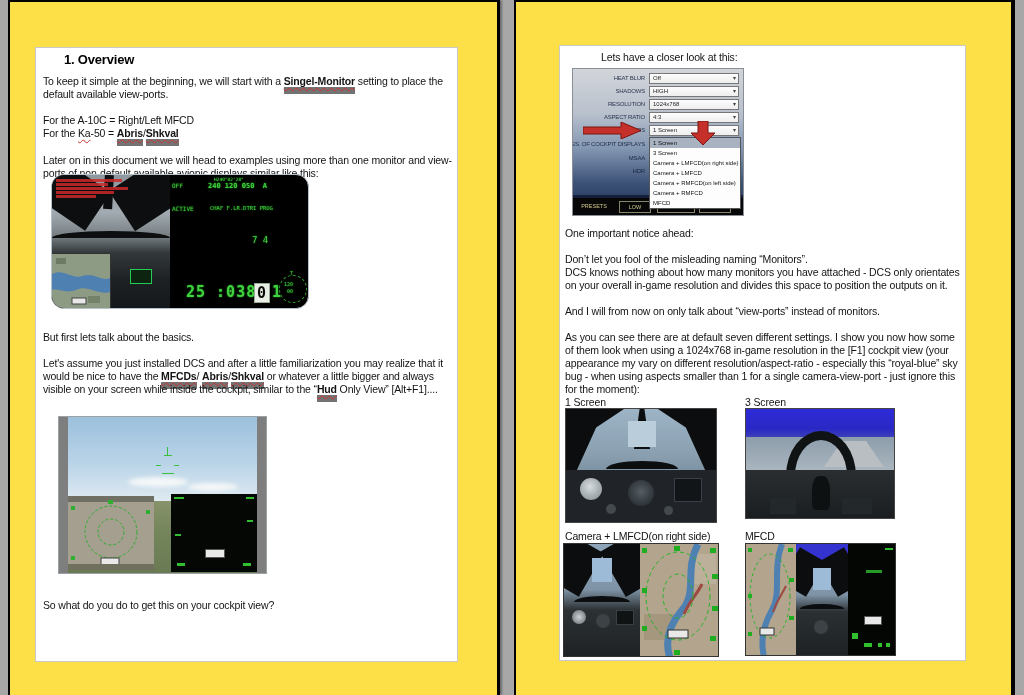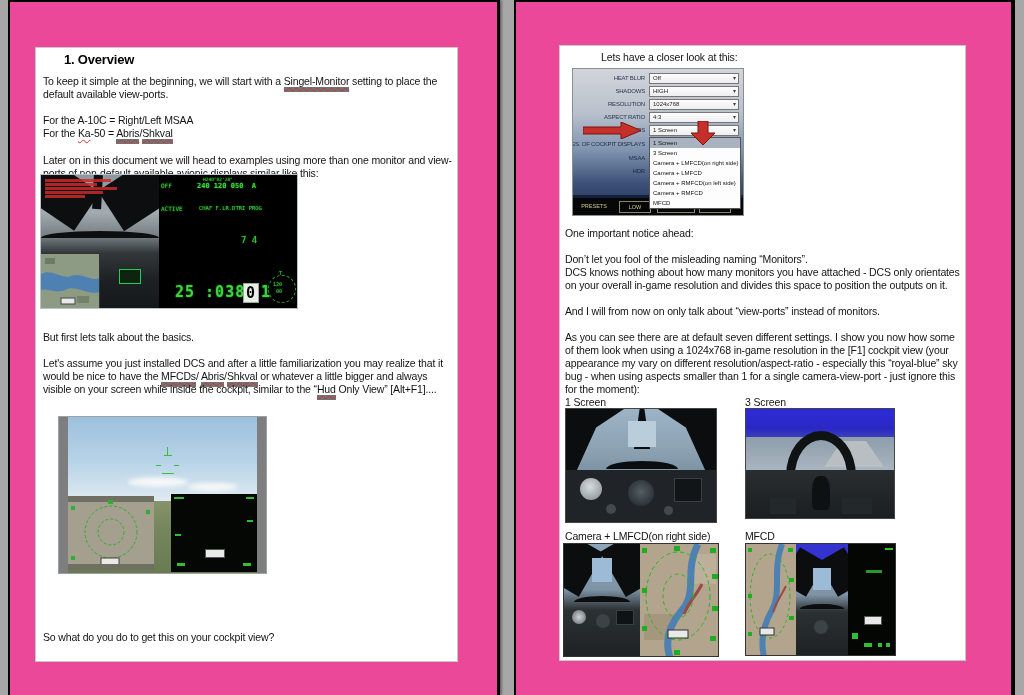--- a/index.html
+++ b/index.html
@@ -1,24 +1,24 @@
 <!DOCTYPE html>
 <html><head>
 <meta charset="utf-8">
 <style>
   html,body{margin:0;padding:0;}
   body{font-family:"Liberation Sans",sans-serif;background:#a7a7a7;}
   .canvas{position:relative;width:1024px;height:695px;background:#a7a7a7;overflow:hidden;}
-  .page{position:absolute;top:0;height:695px;background:#ec4899;border-top:2px solid #000;box-sizing:border-box;}
+  .page{position:absolute;top:0;height:695px;background:#fde047;border-top:2px solid #000;box-sizing:border-box;}
   .page.left{left:8px;width:492px;border-left:2px solid #000;border-right:3px solid #000;box-shadow:2px 0 2px rgba(0,0,0,.35);}
   .page.right{left:514px;width:501px;border-left:2px solid #000;border-right:4px solid #000;}
   .frame{position:absolute;border:1px solid #c9c9c9;background:#fff;}
   .txt{position:absolute;font-size:10.5px;line-height:13px;color:#131313;letter-spacing:-0.15px;}
   .h1{position:absolute;font-size:13px;font-weight:bold;color:#000;letter-spacing:-0.2px;}
-  .u{border-bottom:5px solid #737373;}
+  .u{border-bottom:7px solid #737373;font-weight:bold;}
   .w{text-decoration:underline wavy #c33 1px;text-underline-offset:2px;}
   .cap{position:absolute;font-size:10.5px;color:#131313;letter-spacing:-0.15px;}
   .imgbox{position:absolute;overflow:hidden;box-sizing:border-box;}
   
   .montage{background:#000;border:1px solid #b7c2ca;}
   .m-cockpit{position:absolute;left:0;top:0;width:118px;height:134px;background:linear-gradient(180deg,#8d979e 0%,#a2abb1 28%,#757d81 46%,#33383a 58%,#1e2123 78%,#15181a 100%);overflow:hidden;}
   .m-bar{position:absolute;background:#0c0e0f;}
   .m-red{position:absolute;left:4px;top:4px;}
   .m-red div{height:2.5px;background:rgba(205,40,40,.85);margin-bottom:1.6px;}
   .m-mfd{position:absolute;width:20px;height:13px;background:#0d2410;border:1px solid #2c5; }
@@ -64,26 +64,26 @@
 
 <div class="canvas">
 
   <div class="page left">
     <div class="frame" style="left:25px;top:45px;width:421px;height:613px;">
 
       <div class="h1" style="left:28px;top:4px;">1. Overview</div>
 
       <div class="txt" style="left:7px;top:27px;width:408px;"><span>To keep it simple at the beginning, we will start with a </span><span class="u w">Singel-Monitor</span><span> setting to place the default available view-ports.</span></div>
 
-      <div class="txt" style="left:7px;top:66px;width:408px;">For the A-10C = Right/Left MSAA</div>
+      <div class="txt" style="left:7px;top:66px;width:408px;">For the A-10C = Right/Left MFCD</div>
       <div class="txt" style="left:7px;top:79px;width:408px;"><span>For the </span><span class="w">Ka</span><span>-50 = </span><span class="u w">Abris</span><span>/</span><span class="u w">Shkval</span></div>
 
       <div class="txt" style="left:7px;top:106px;width:410px;">Later on in this document we will head to examples using more than one monitor and view-ports of non-default available avionic displays similar like this:</div>
 
-      <div class="imgbox montage" style="left:4px;top:126px;width:258px;height:135px;">
+      <div class="imgbox montage" style="left:15px;top:126px;width:258px;height:135px;border-radius:13px;">
         <div class="m-cockpit">
           <div class="m-bar" style="left:-18px;top:-6px;width:70px;height:46px;transform:rotate(34deg);"></div>
           <div class="m-bar" style="right:-20px;top:-8px;width:74px;height:48px;transform:rotate(-33deg);"></div>
           <div class="m-bar" style="left:52px;top:0;width:9px;height:34px;transform:rotate(3deg);"></div>
           <div class="m-bar" style="left:0;top:56px;width:118px;height:7px;border-radius:50% 50% 0 0/100% 100% 0 0;"></div>
           <div class="m-red">
             <div style="width:66px;"></div>
               <div style="width:52px;"></div>
               <div style="width:72px;"></div>
               <div style="width:58px;"></div>
@@ -152,21 +152,21 @@
           <div class="gm" style="left:3px;top:3px;width:10px;height:2px;"></div>
           <div class="gm" style="right:3px;top:3px;width:8px;height:2px;"></div>
           <div class="gm" style="right:4px;top:26px;width:6px;height:2px;"></div>
           <div class="gm" style="left:4px;top:40px;width:6px;height:2px;"></div>
           <div class="gm" style="left:6px;bottom:6px;width:8px;height:3px;"></div>
           <div class="gm" style="right:6px;bottom:6px;width:8px;height:3px;"></div>
           <div class="wbox" style="left:34px;bottom:14px;width:18px;height:7px;"></div>
         </div>
       </div>
 
-      <div class="txt" style="left:7px;top:551px;width:408px;margin-top:32px;">So what do you do to get this on your cockpit view?</div>
+      <div class="txt" style="left:7px;top:551px;width:408px;">So what do you do to get this on your cockpit view?</div>
     </div>
   </div>
 
   <div class="page right">
     <div class="frame" style="left:43px;top:43px;width:405px;height:614px;">
 
       <div class="txt" style="left:5px;top:5px;width:390px;padding-left:36px;">Lets have a closer look at this:</div>
 
       <div class="shot" style="left:12px;top:22px;width:170px;height:146px;">
 

